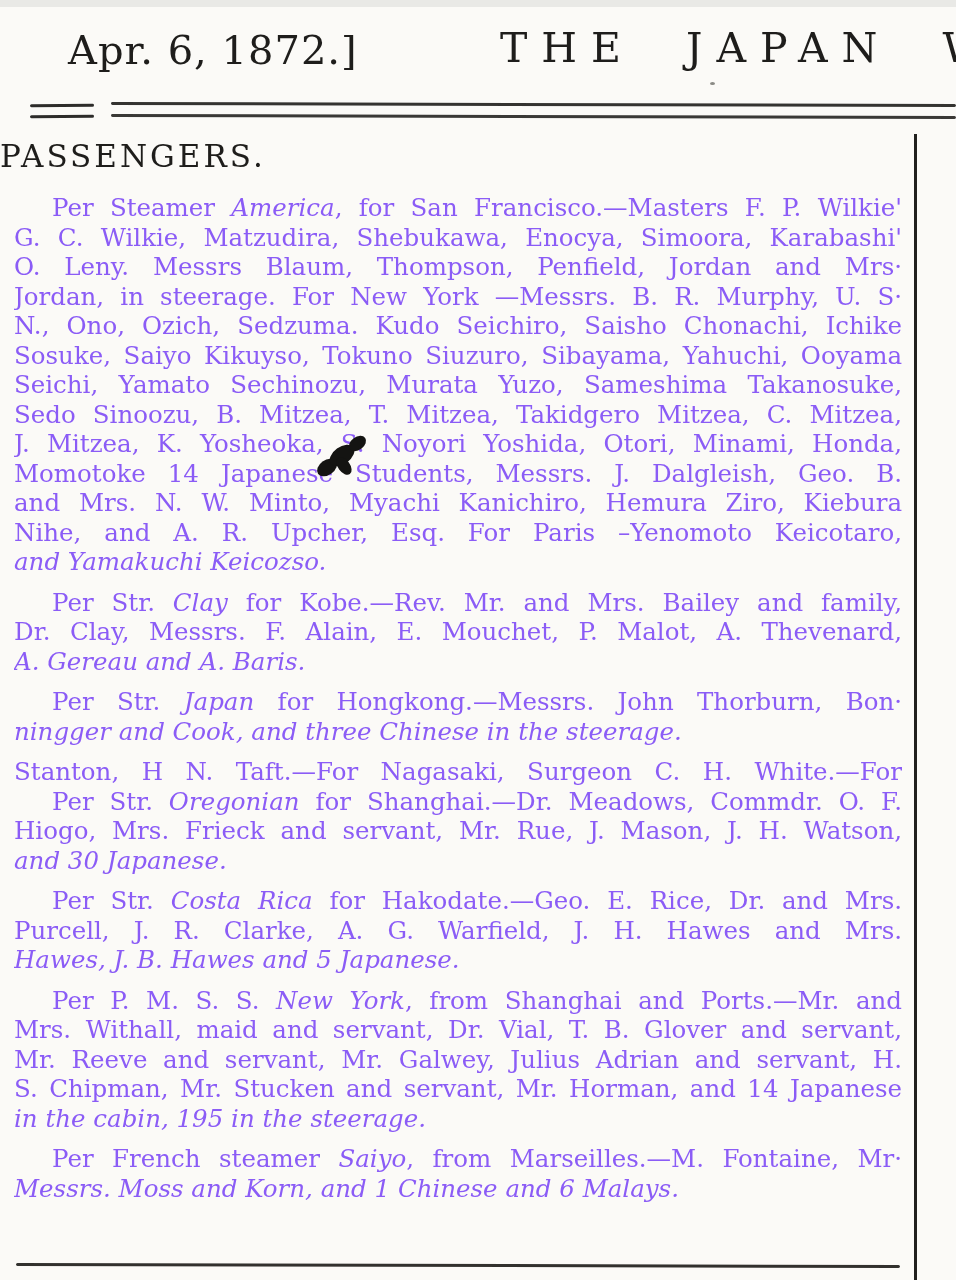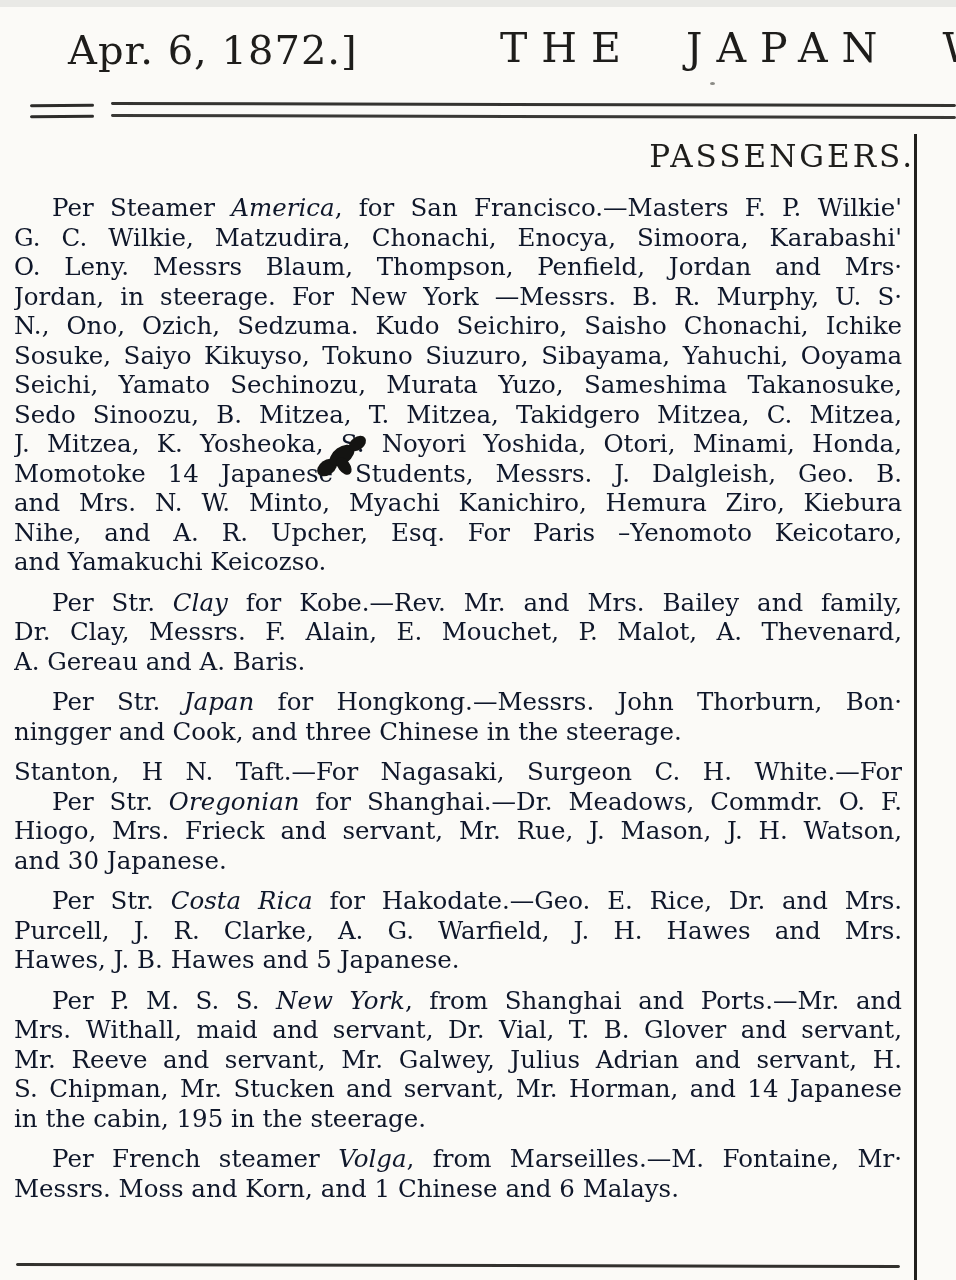--- a/index.html
+++ b/index.html
@@ -24,35 +24,35 @@
   .rule{position:absolute; background:#2d2c2a; border-radius:2px;}
   .r-tl1{left:30px; top:97px;  width:64px;  height:3px; transform:rotate(-0.4deg);}
   .r-tl2{left:30px; top:108px; width:64px;  height:3px; transform:rotate(-0.4deg);}
   .r-tr1{left:111px; top:96px;  width:845px; height:3px; transform:rotate(0.15deg); background:#343330;}
   .r-tr2{left:111px; top:108px; width:845px; height:3px; transform:rotate(0.15deg); background:#3a3936;}
   
   .vert-rule{position:absolute; left:914px; top:127px; width:3px; height:1153px; background:#21201e;}
   
   .section-title{
     position:absolute; left:0; top:131px; width:915px;
-    text-align:right; font-size:31px; letter-spacing:3px; white-space:nowrap;
+    text-align:left; font-size:31px; letter-spacing:3px; white-space:nowrap;
   }
   
   .body-text{
     position:absolute; left:14px; top:186px; width:888px;
-    font-size:24.5px; color:#0f172a;
+    font-size:24.5px; color:#8b5cf6;
   }
   .para{margin:0 0 11px 0;}
   .line{
     height:29.5px; line-height:29.5px;
     text-align:justify; text-align-last:justify;
     overflow:hidden; white-space:normal;
   }
   .line.first{text-indent:38px;}
-  .line.last{text-align-last:left;}
+  .line.last{text-align-last:left;font-style:italic;}
   .it{font-style:italic;}
   
   .blot{position:absolute; left:314px; top:427px; width:58px; height:48px; pointer-events:none;}
   .blot i{position:absolute; display:block; background:#141412; border-radius:50%;}
   .blot .b1{left:2px;  top:26px; width:22px; height:15px; transform:rotate(-36deg);}
   .blot .b2{left:14px; top:13px; width:28px; height:17px; transform:rotate(-36deg);}
   .blot .b3{left:34px; top:3px;  width:19px; height:13px; transform:rotate(-36deg);}
   .blot .b4{left:24px; top:22px; width:12px; height:20px; transform:rotate(-36deg);}
   
   .r-bottom{left:16px; top:1257px; width:884px; height:3px; background:#32312e; transform:rotate(0.12deg);}
@@ -73,21 +73,21 @@
   <div class="rule r-tr2"></div>
 
   <div class="vert-rule"></div>
 
   <div class="section-title">PASSENGERS.</div>
 
   <div class="body-text">
     <div>
         <div class="para">
           <div class="line first"><span>Per Steamer </span><span class="it">America</span><span>, for San Francisco.—Masters F. P. Wilkie'</span></div>
-          <div class="line"><span>G. C. Wilkie, Matzudira, Chonachi, Enocya, Simoora, Karabashi'</span></div>
+          <div class="line"><span>G. C. Wilkie, Matzudira, Shebukawa, Enocya, Simoora, Karabashi'</span></div>
           <div class="line"><span>O. Leny.  Messrs Blaum, Thompson, Penfield, Jordan and Mrs·</span></div>
           <div class="line"><span>Jordan, in steerage.  For New York —Messrs. B. R. Murphy, U. S·</span></div>
           <div class="line"><span>N., Ono, Ozich, Sedzuma. Kudo Seichiro, Saisho Chonachi, Ichike</span></div>
           <div class="line"><span>Sosuke, Saiyo Kikuyso, Tokuno Siuzuro, Sibayama, Yahuchi, Ooyama</span></div>
           <div class="line"><span>Seichi, Yamato Sechinozu, Murata Yuzo, Sameshima Takanosuke,</span></div>
           <div class="line"><span>Sedo Sinoozu, B. Mitzea, T. Mitzea, Takidgero Mitzea, C. Mitzea,</span></div>
           <div class="line"><span>J. Mitzea, K. Yosheoka, S. Noyori Yoshida, Otori, Minami, Honda,</span></div>
           <div class="line"><span>Momotoke 14 Japanese Students, Messrs. J. Dalgleish, Geo. B.</span></div>
           <div class="line"><span>and Mrs. N. W. Minto, Myachi Kanichiro, Hemura Ziro, Kiebura</span></div>
           <div class="line"><span>Nihe, and A. R. Upcher, Esq.  For Paris –Yenomoto Keicotaro,</span></div>
@@ -114,21 +114,21 @@
           <div class="line last"><span>Hawes, J. B. Hawes and 5 Japanese.</span></div>
         </div>
         <div class="para">
           <div class="line first"><span>Per P. M. S. S. </span><span class="it">New York</span><span>, from Shanghai and Ports.—Mr. and</span></div>
           <div class="line"><span>Mrs. Withall, maid and servant, Dr. Vial, T. B. Glover and servant,</span></div>
           <div class="line"><span>Mr. Reeve and servant, Mr. Galwey, Julius Adrian and servant, H.</span></div>
           <div class="line"><span>S. Chipman, Mr. Stucken and servant, Mr. Horman, and 14 Japanese</span></div>
           <div class="line last"><span>in the cabin, 195 in the steerage.</span></div>
         </div>
         <div class="para">
-          <div class="line first"><span>Per French steamer </span><span class="it">Volga</span><span>, from Marseilles.—M. Fontaine, Mr·</span></div>
+          <div class="line first"><span>Per French steamer </span><span class="it">Saiyo</span><span>, from Marseilles.—M. Fontaine, Mr·</span></div>
           <div class="line last"><span>Messrs. Moss and Korn, and 1 Chinese and 6 Malays.</span></div>
         </div>
       </div>
   </div>
 
   <div class="blot">
     <i class="b1"></i>
       <i class="b2"></i>
       <i class="b3"></i>
       <i class="b4"></i>

